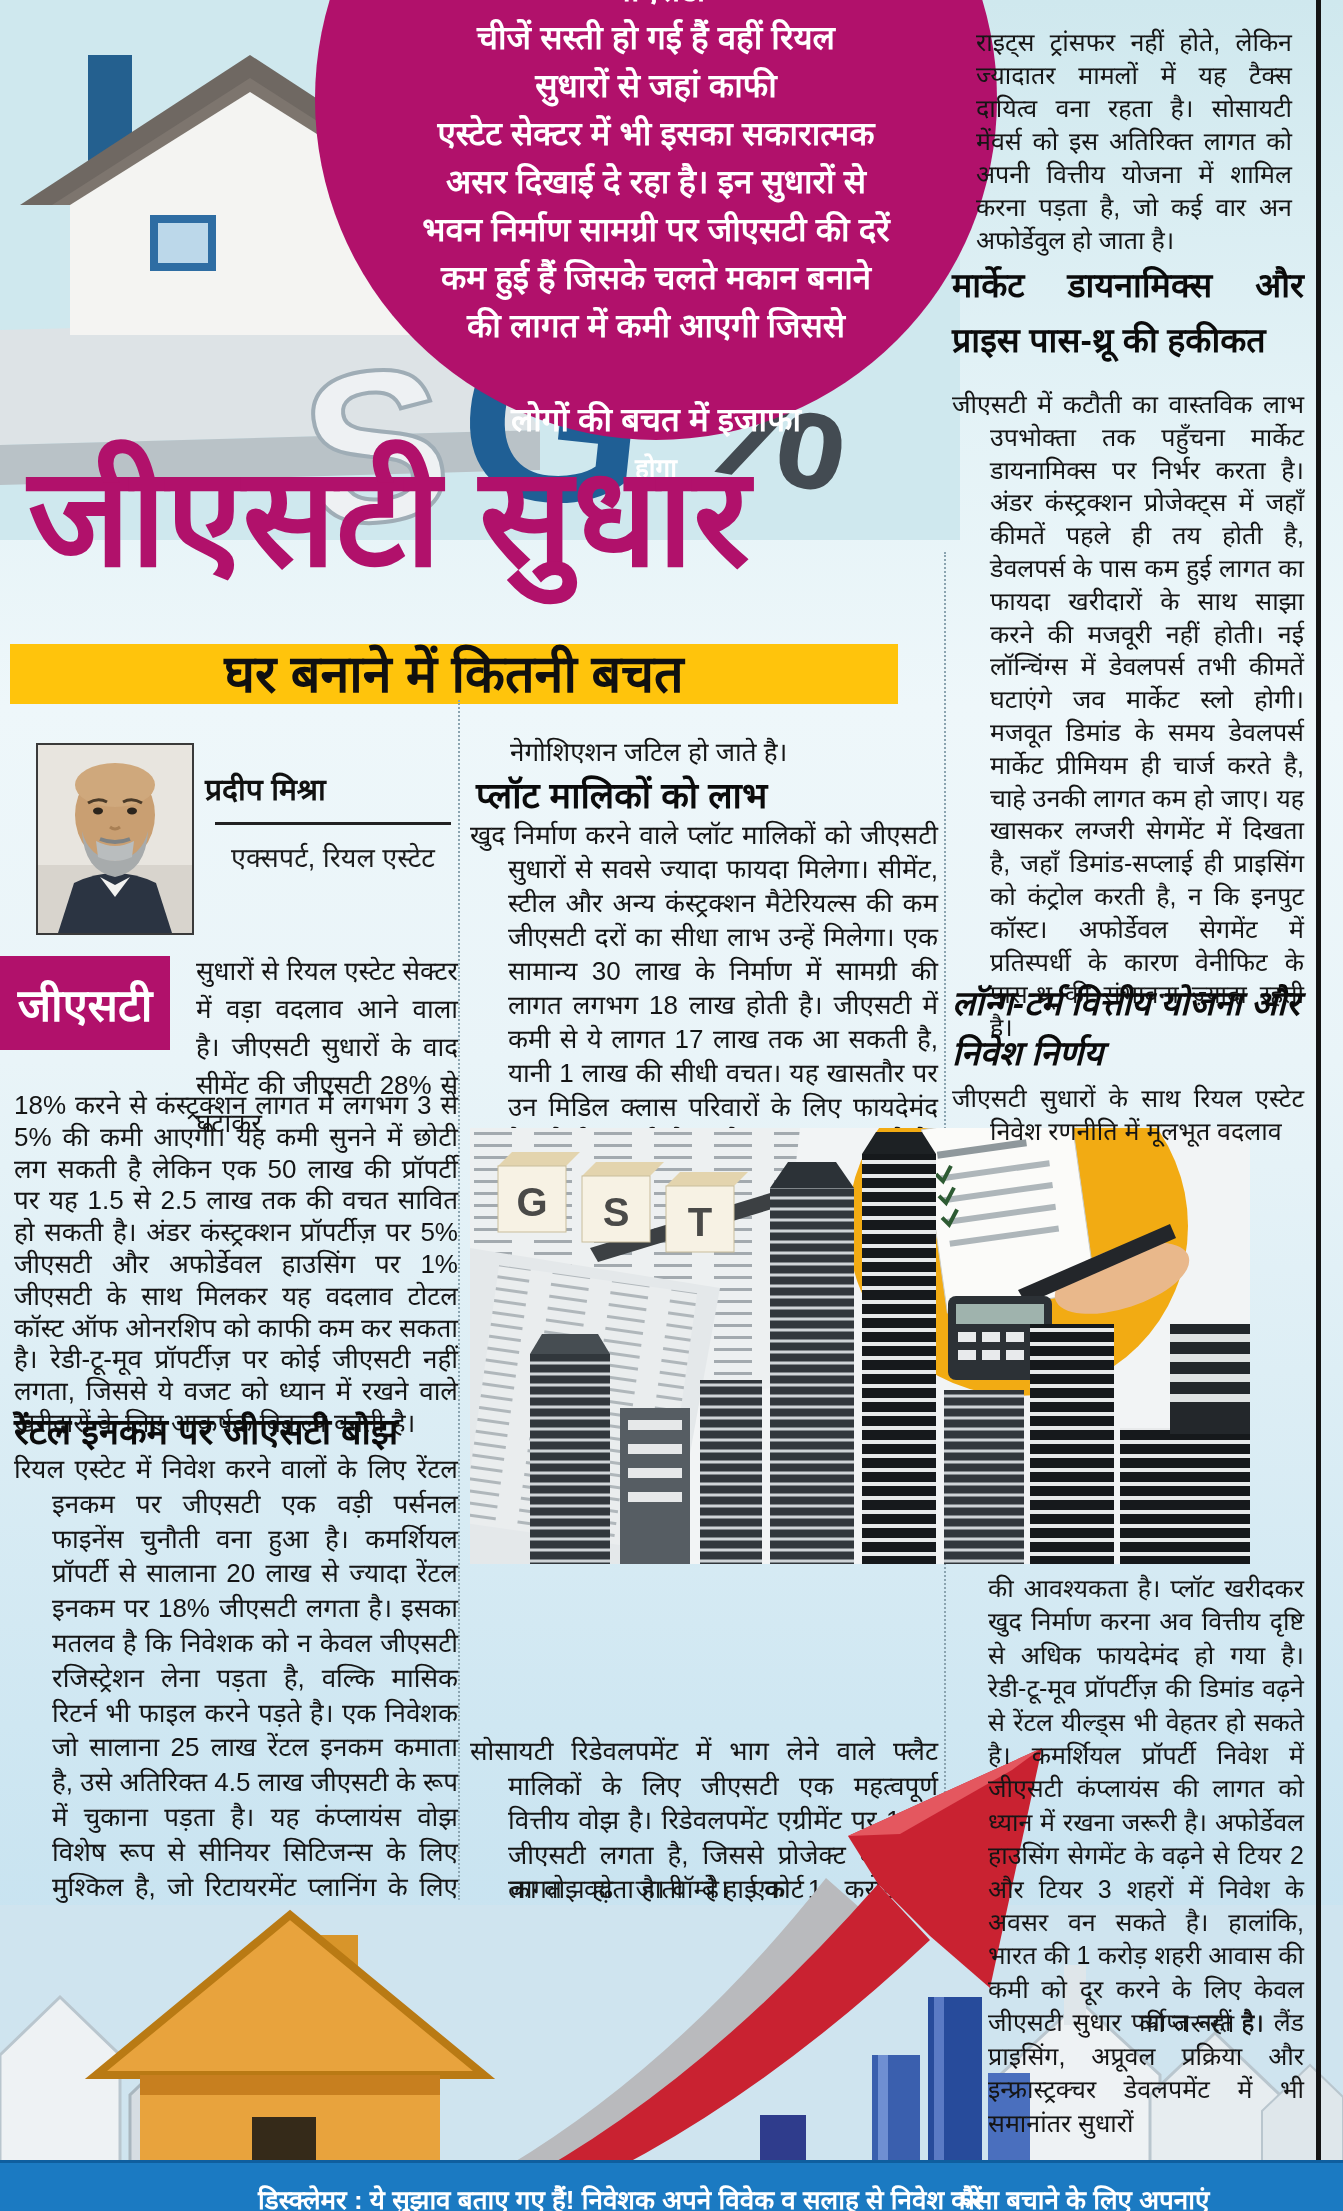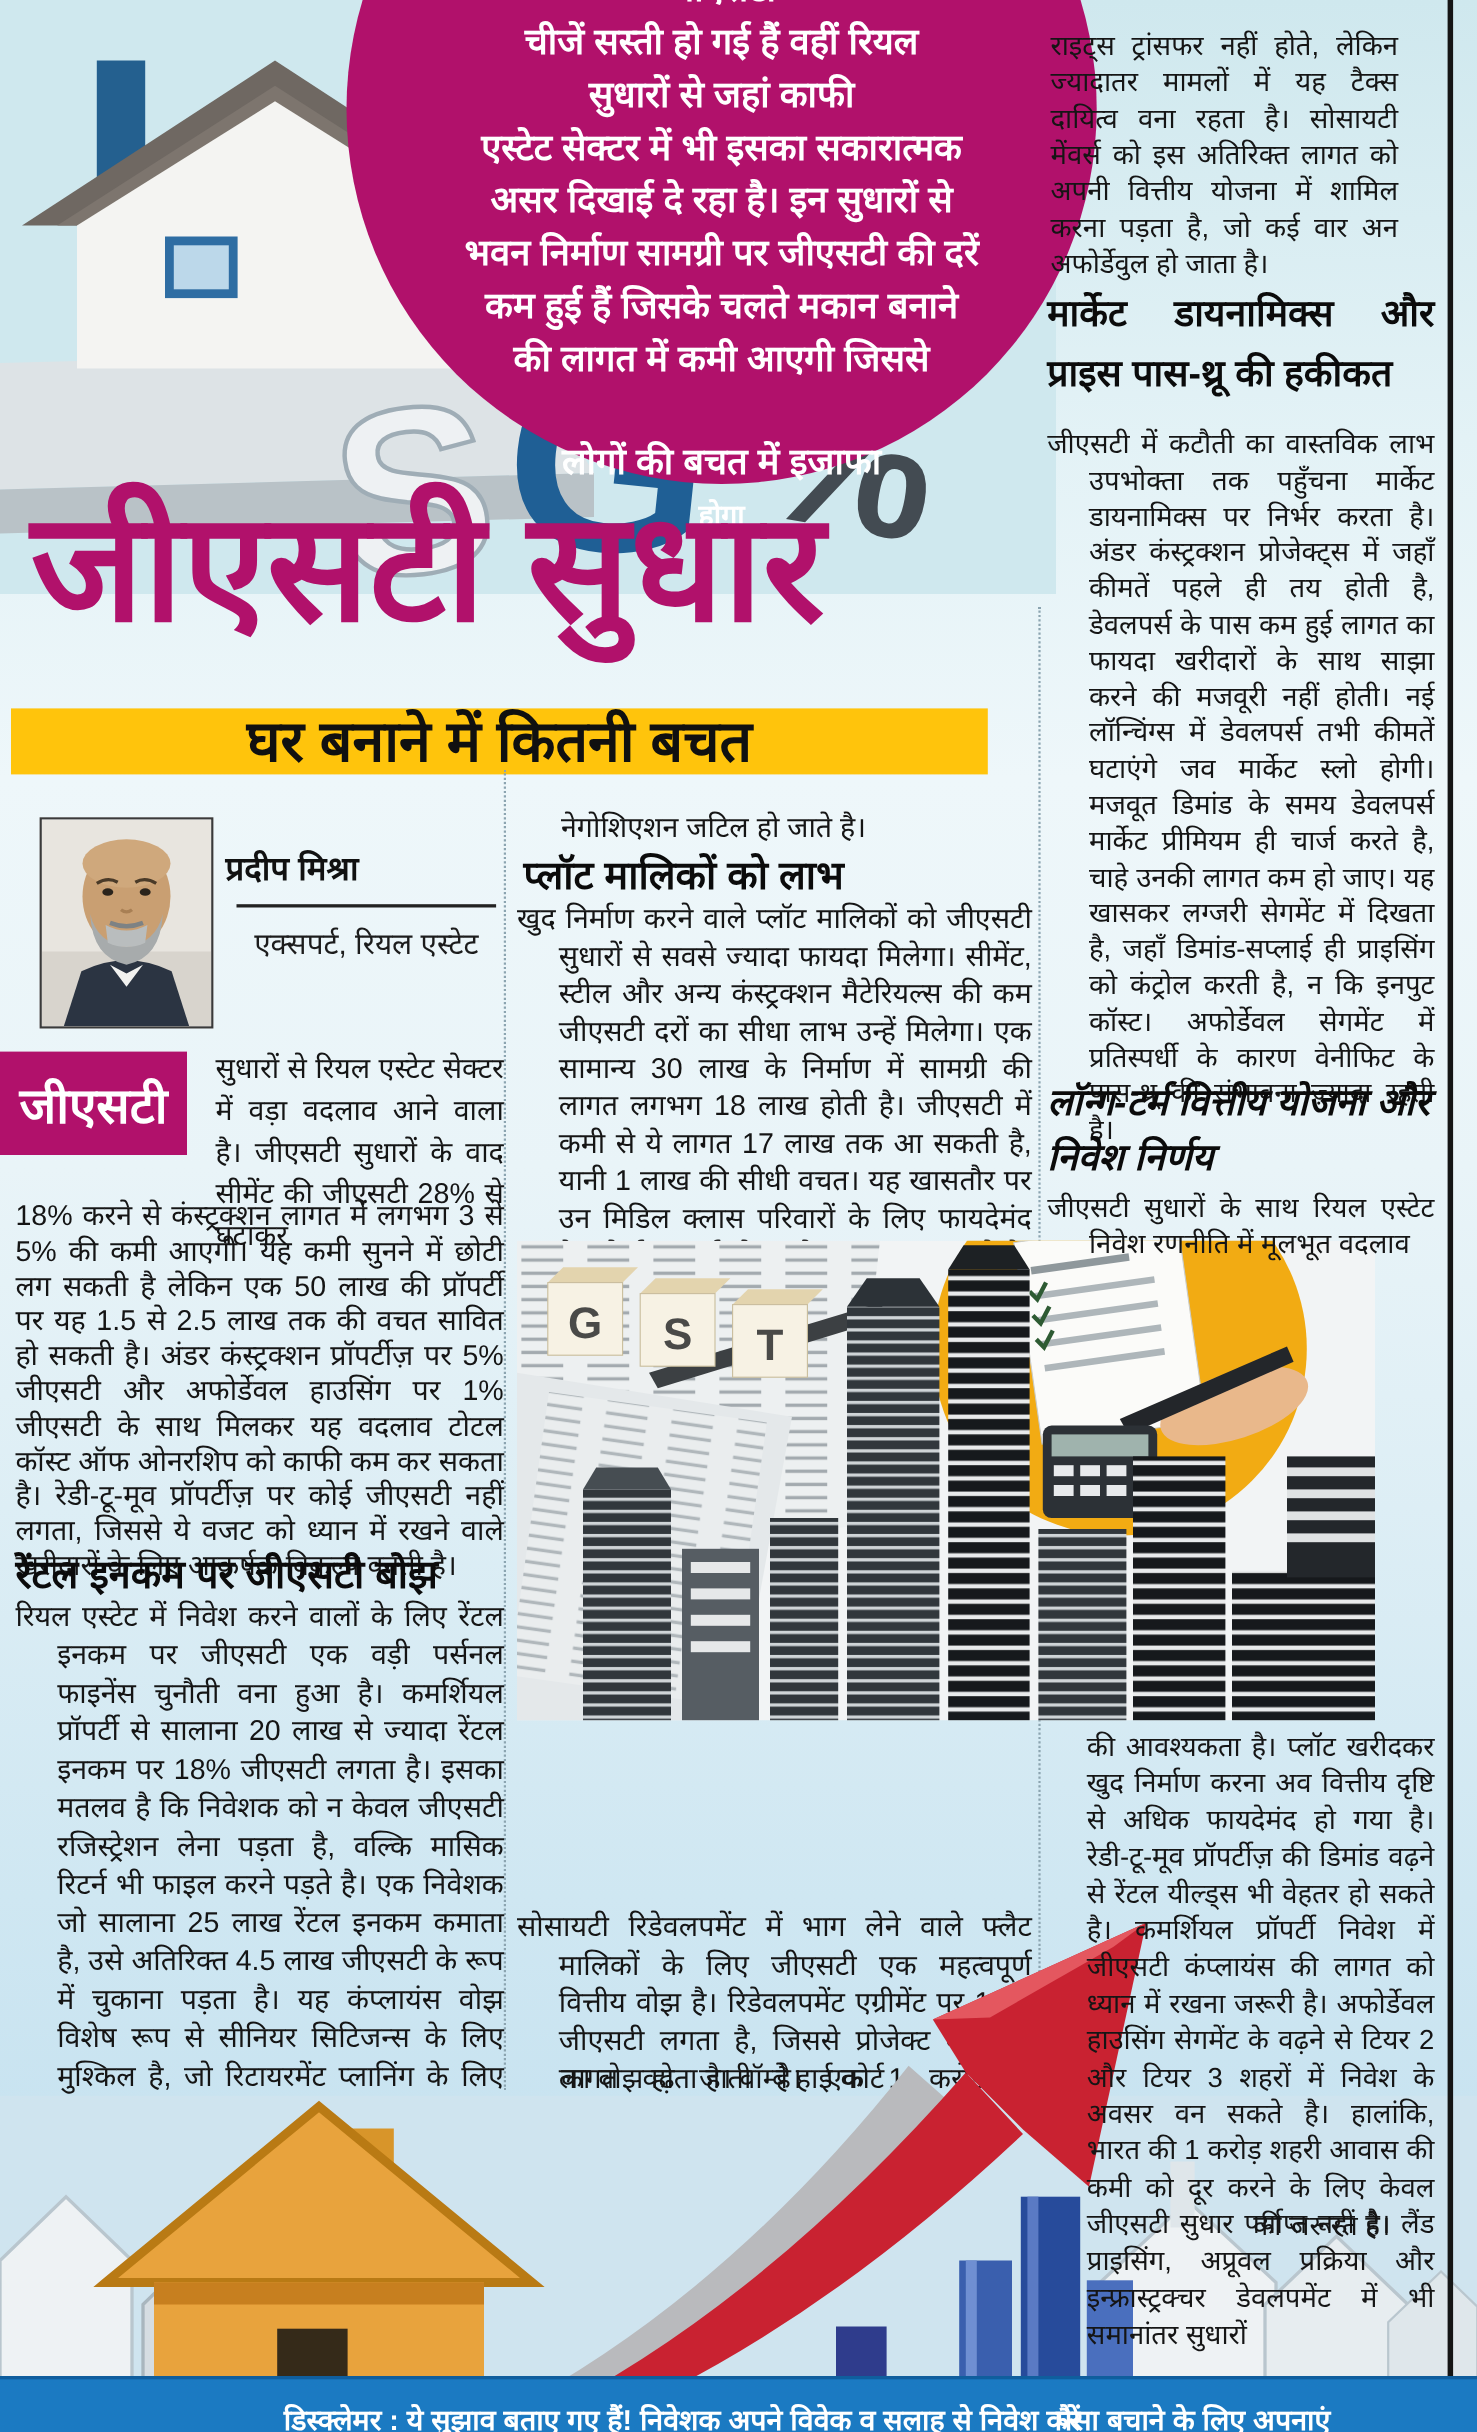--- a/index.html
+++ b/index.html
@@ -184,21 +184,21 @@
       <rect x="700" y="206" width="80" height="8" fill="#dfe2e3"></rect>
         <rect x="700" y="226" width="80" height="8" fill="#dfe2e3"></rect>
       <rect x="700" y="246" width="80" height="8" fill="#dfe2e3"></rect>
         <rect x="700" y="266" width="80" height="8" fill="#dfe2e3"></rect>
     </g>
   </svg>
 
   <div class="abs txt hang" style="left:470px;top:1734px;width:468px;font-size:26px;line-height:34.5px;box-sizing:border-box;">सोसायटी रिडेवलपमेंट में भाग लेने वाले फ्लैट मालिकों के लिए जीएसटी एक महत्वपूर्ण वित्तीय वोझ है। रिडेवलपमेंट एग्रीमेंट पर 18% जीएसटी लगता है, जिससे प्रोजेक्ट की कुल लागत वढ़ जाती है। एक 1 करोड़ के रिडेवलपमेंट में यह अतिरिक्त 18 लाख</div>
   <div class="abs" style="left:510px;top:1872px;width:300px;font-size:26px;line-height:35px;color:#151515;">का वोझ होता है। वॉम्वे हाई कोर्ट ने कुछ मामलों में राहत दी है, जहां डेवलपमेंट</div>
 
-  <div class="abs txt ind" style="left:919px;top:26px;width:352px;font-size:25px;line-height:33px;box-sizing:border-box;">राइट्स ट्रांसफर नहीं होते, लेकिन ज्यादातर मामलों में यह टैक्स दायित्व वना रहता है। सोसायटी मेंवर्स को इस अतिरिक्त लागत को अपनी वित्तीय योजना में शामिल करना पड़ता है, जो कई वार अन अफोर्डेवुल हो जाता है।</div>
+  <div class="abs txt ind" style="left:940px;top:26px;width:352px;font-size:25px;line-height:33px;box-sizing:border-box;">राइट्स ट्रांसफर नहीं होते, लेकिन ज्यादातर मामलों में यह टैक्स दायित्व वना रहता है। सोसायटी मेंवर्स को इस अतिरिक्त लागत को अपनी वित्तीय योजना में शामिल करना पड़ता है, जो कई वार अन अफोर्डेवुल हो जाता है।</div>
   <div class="abs colhead" style="left:952px;top:258px;width:352px;font-size:34px;line-height:55px;text-align:justify;">मार्केट डायनामिक्स और प्राइस पास-थ्रू की हकीकत</div>
   <div class="abs txt hang" style="left:952px;top:388px;width:352px;font-size:25px;line-height:32.8px;box-sizing:border-box;">जीएसटी में कटौती का वास्तविक लाभ उपभोक्ता तक पहुँचना मार्केट डायनामिक्स पर निर्भर करता है। अंडर कंस्ट्रक्शन प्रोजेक्ट्स में जहाँ कीमतें पहले ही तय होती है, डेवलपर्स के पास कम हुई लागत का फायदा खरीदारों के साथ साझा करने की मजवूरी नहीं होती। नई लॉन्चिंग्स में डेवलपर्स तभी कीमतें घटाएंगे जव मार्केट स्लो होगी। मजवूत डिमांड के समय डेवलपर्स मार्केट प्रीमियम ही चार्ज करते है, चाहे उनकी लागत कम हो जाए। यह खासकर लग्जरी सेगमेंट में दिखता है, जहाँ डिमांड-सप्लाई ही प्राइसिंग को कंट्रोल करती है, न कि इनपुट कॉस्ट। अफोर्डेवल सेगमेंट में प्रतिस्पर्धी के कारण वेनीफिट के पास-थ्रू की संभावना ज़्यादा रहती है।</div>
   <div class="abs colhead" style="left:952px;top:978px;width:352px;font-size:34px;line-height:50px;font-style:italic;">लॉन्ग-टर्म वित्तीय योजना और निवेश निर्णय</div>
   <div class="abs txt hang" style="left:952px;top:1082px;width:352px;font-size:25px;line-height:33px;box-sizing:border-box;">जीएसटी सुधारों के साथ रियल एस्टेट निवेश रणनीति में मूलभूत वदलाव</div>
   <div class="abs txt ind" style="left:952px;top:1572px;width:352px;font-size:25px;line-height:33.4px;box-sizing:border-box;z-index:5;">की आवश्यकता है। प्लॉट खरीदकर खुद निर्माण करना अव वित्तीय दृष्टि से अधिक फायदेमंद हो गया है। रेडी-टू-मूव प्रॉपर्टीज़ की डिमांड वढ़ने से रेंटल यील्ड्स भी वेहतर हो सकते है। कमर्शियल प्रॉपर्टी निवेश में जीएसटी कंप्लायंस की लागत को ध्यान में रखना जरूरी है। अफोर्डेवल हाउसिंग सेगमेंट के वढ़ने से टियर 2 और टियर 3 शहरों में निवेश के अवसर वन सकते है। हालांकि, भारत की 1 करोड़ शहरी आवास की कमी को दूर करने के लिए केवल जीएसटी सुधार पर्याप्त नहीं है। लैंड प्राइसिंग, अप्रूवल प्रक्रिया और इन्फ्रास्ट्रक्चर डेवलपमेंट में भी समानांतर सुधारों</div>
   <div class="abs" style="left:952px;top:2005px;width:352px;font-size:25px;text-align:right;padding-right:40px;box-sizing:border-box;color:#151515;z-index:5;">की जरूरत है।</div>
 
   <svg class="abs" style="left:0;top:1905px;z-index:1;" width="1343" height="306" viewBox="0 0 1343 306">
     <rect width="1343" height="306" fill="#cfe4ef"></rect>
 

